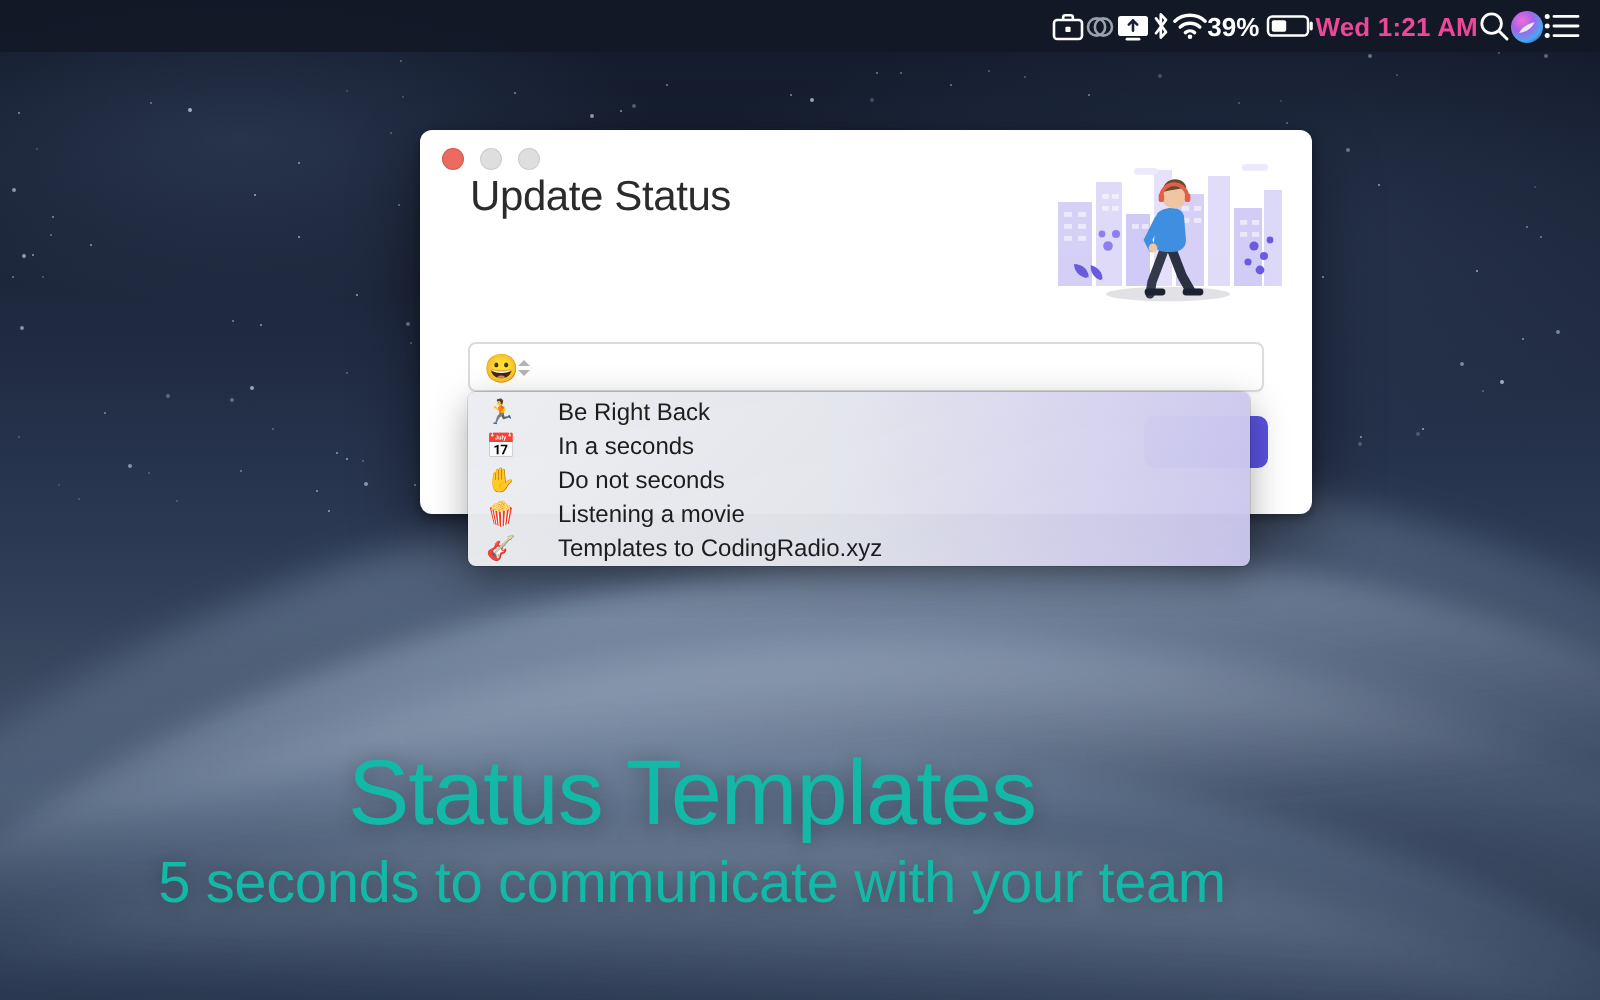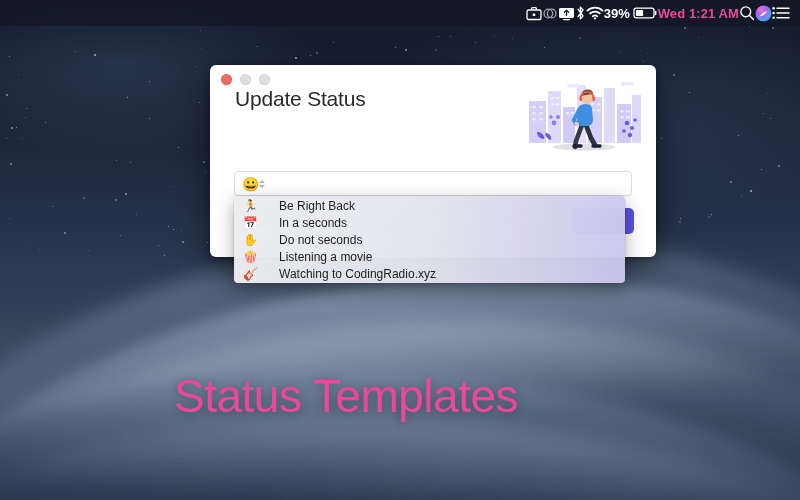--- a/index.html
+++ b/index.html
@@ -202,21 +202,21 @@
   }
   .popup-label {
     font-size: 12px; color: #1d1d1d;
     margin-left: 19px; white-space: nowrap;
   }
 
   
   #caption {
     position: absolute; left: 0; top: 372px;
     width: 692px; text-align: center;
-    color: #ec4899;
+    color: #14b8a6;
   }
   #cap-title {
     font-size: 46px; font-weight: normal;
     letter-spacing: -.5px; line-height: 1.05;
     text-shadow: 0 1px 10px rgba(0,0,0,0.30);
   }
   #cap-sub {
     margin-top: 6px;
     font-size: 29px; font-weight: normal;
     letter-spacing: -.2px;
@@ -596,21 +596,22 @@
       <div class="popup-row">
         <span class="popup-emoji">✋</span>
         <span class="popup-label">Do not seconds</span>
       </div>
       <div class="popup-row">
         <span class="popup-emoji">🍿</span>
         <span class="popup-label">Listening a movie</span>
       </div>
       <div class="popup-row">
         <span class="popup-emoji">🎸</span>
-        <span class="popup-label">Watching to CodingRadio.xyz</span>
+        <span class="popup-label">Templates to CodingRadio.xyz</span>
       </div>
     </div>
 
   <div id="caption">
     <div id="cap-title">Status Templates</div>
+    <div id="cap-sub">5 seconds to communicate with your team</div>
   </div>
 
 </div>
 
 </body></html>

